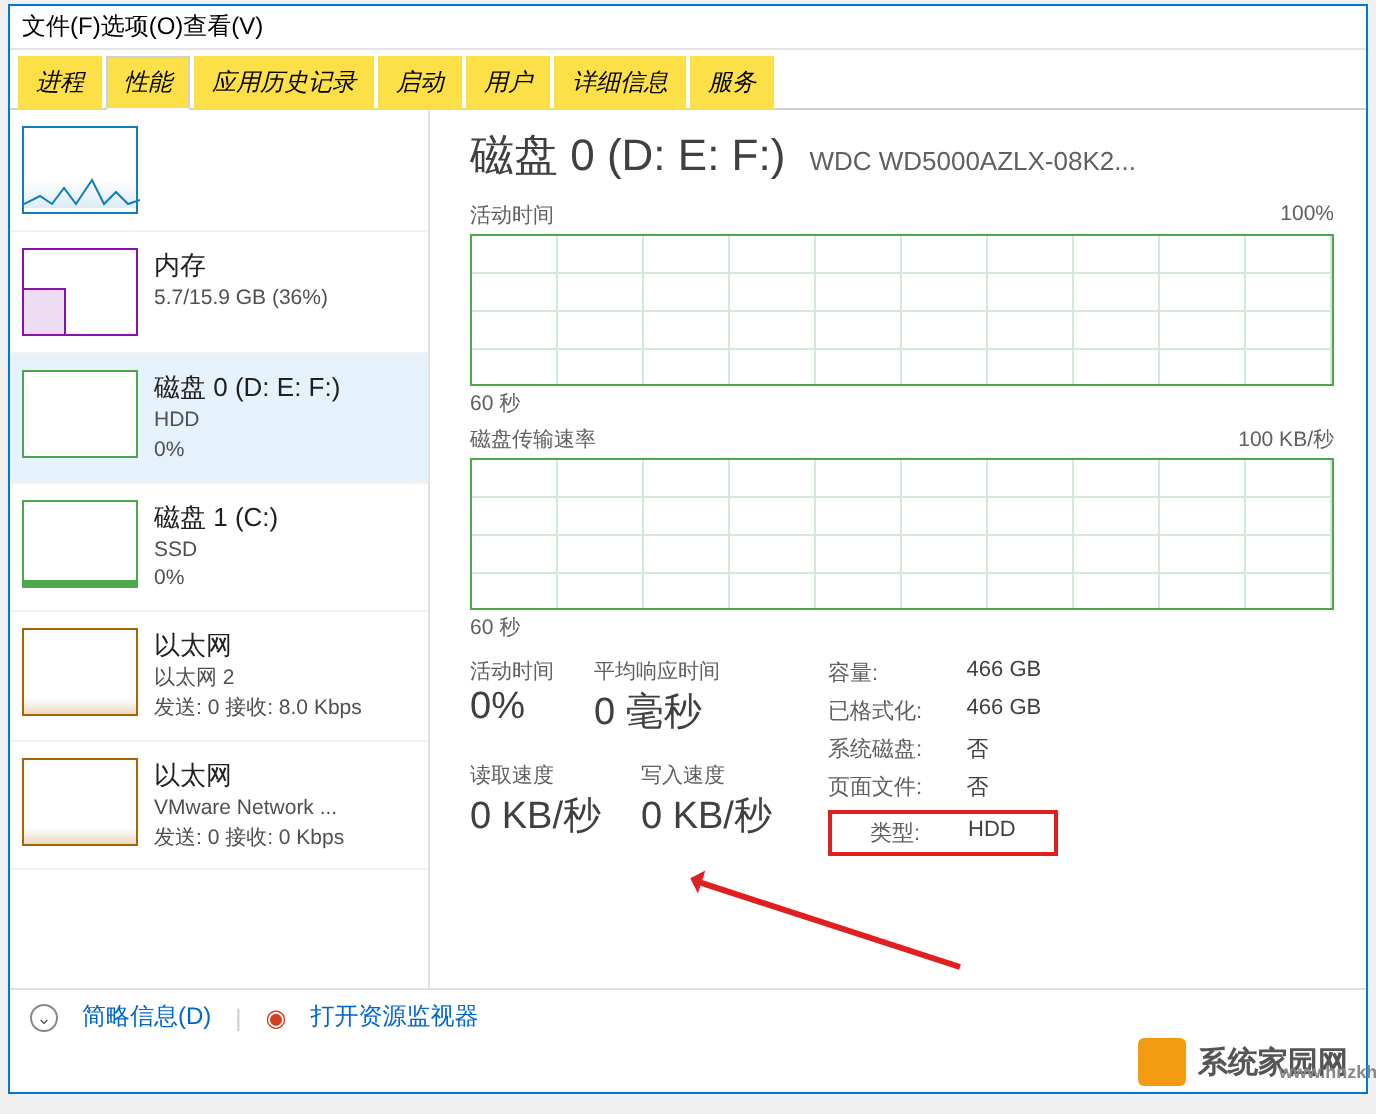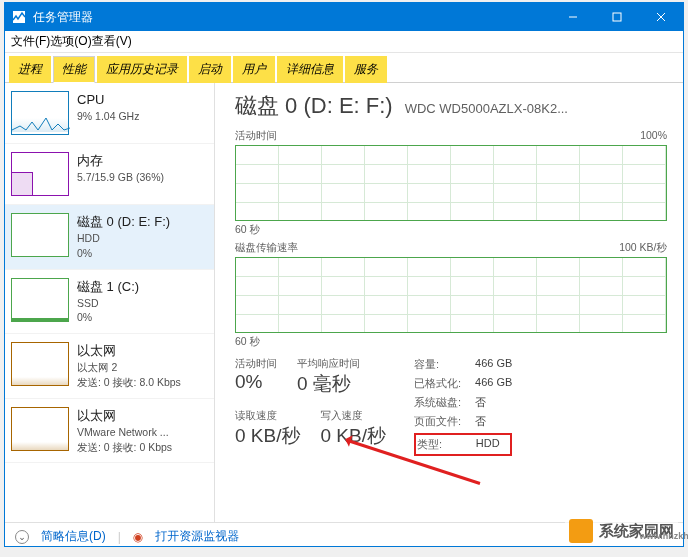--- a/index.html
+++ b/index.html
@@ -41,63 +41,36 @@
 .chart-label-row { display: flex; justify-content: space-between; font-size: 10.5px; color: #606060; margin-bottom: 2px; }
 .chart { border: 1px solid #4ca64c; height: 76px; position: relative; background: repeating-linear-gradient(to right, transparent 0, transparent 42px, #d6e9d6 42px, #d6e9d6 43px), repeating-linear-gradient(to bottom, transparent 0, transparent 18px, #d6e9d6 18px, #d6e9d6 19px); }
 .chart-bottom { font-size: 10.5px; color: #606060; margin-top: 2px; }
 .stats { display: flex; gap: 28px; margin-top: 8px; }
 .stat-col { display: flex; flex-direction: column; gap: 6px; }
 .stat-label { font-size: 10.5px; color: #606060; }
 .stat-value { font-size: 19px; color: #404040; }
 .stat-pair { display: flex; gap: 20px; }
 .info-col { font-size: 11px; color: #404040; display: grid; grid-template-columns: auto auto; gap: 4px 14px; }
 .info-col .k { color: #606060; }
-.highlight-box { border: 2px solid #e02020; padding: 2px 1px; display: inline-grid; grid-template-columns: auto auto; gap: 4px 24px; }
+.highlight-box { border: 2px solid #e02020; padding: 2px 19px; display: inline-grid; grid-template-columns: auto auto; gap: 4px 24px; }
 .footer { height: 28px; border-top: 1px solid #e0e0e0; display: flex; align-items: center; padding: 0 10px; font-size: 12px; gap: 12px; }
 .footer a { color: #0066cc; text-decoration: none; cursor: pointer; }
 .chev { display:inline-block; width:14px; height:14px; border:1px solid #888; border-radius:50%; line-height:12px; text-align:center; font-size:9px; color:#555;}
 .divider { color: #ccc; }
 .arrow { position: absolute; width: 140px; height: 3px; background: #e02020; transform-origin: right center; right: 208px; bottom: 72px; transform: rotate(18deg); }
 .arrow::before { content:""; position:absolute; left:-8px; top:-5px; border: 6px solid transparent; border-right-color:#e02020; }
 .watermark { position: absolute; right: 10px; bottom: 12px; display: flex; align-items: center; gap: 6px; font-size: 15px; color: #555; background: rgba(255,255,255,0.6); padding: 2px 4px; font-weight: bold;}
 .watermark-icon { width: 24px; height: 24px; background: #f39c12; border-radius: 3px; position: relative; }
 .watermark-small { position: absolute; left: 54%; top: 48%; font-size: 9px; color: #888; }
 .cpu-spark{position:absolute;left:0;right:0;bottom:0;}
 </style>
 </head>
 <body>
 
 <div class="window">
-  <div class="titlebar">
-    <span class="titlebar-icon">
-      <svg width="14" height="14" viewBox="0 0 14 14">
-          <rect x="1" y="1" width="12" height="12" fill="#fff" stroke="#fff" stroke-width="0"></rect>
-          <polyline points="1,10 4,6 6,9 10,3 13,7" stroke="#0078d7" fill="none" stroke-width="1.4"></polyline>
-        </svg>
-    </span>
-    <span class="titlebar-title">任务管理器</span>
-    <div class="titlebar-btns">
-      <div class="titlebar-btn">
-          <svg width="10" height="10">
-            <line x1="1" y1="5" x2="9" y2="5" stroke-width="1"></line>
-          </svg>
-        </div>
-      <div class="titlebar-btn">
-          <svg width="10" height="10">
-            <rect x="1" y="1" width="8" height="8" stroke-width="1"></rect>
-          </svg>
-        </div>
-      <div class="titlebar-btn">
-          <svg width="10" height="10">
-            <line x1="1" y1="1" x2="9" y2="9" stroke-width="1"></line>
-            <line x1="9" y1="1" x2="1" y2="9" stroke-width="1"></line>
-          </svg>
-        </div>
-    </div>
-  </div>
 
   <div class="menubar">
     <span>文件(F)</span>
     <span>选项(O)</span>
     <span>查看(V)</span>
   </div>
 
   <div class="tabs">
     <div class="tab">进程</div>
     <div class="tab active">性能</div>
@@ -108,24 +81,20 @@
     <div class="tab">服务</div>
   </div>
 
   <div class="content">
     <div class="sidebar">
       <div class="side-item">
         <div class="thumb thumb-cpu">
           <svg class="cpu-spark" width="58" height="44" preserveAspectRatio="none">
               <polyline points="0,40 8,36 14,40 20,32 26,40 34,28 40,40 46,34 52,40 58,38" stroke="#117dbb" fill="none" stroke-width="1"></polyline>
             </svg>
-        </div>
-        <div class="side-text">
-          <div class="t1">CPU</div>
-          <div class="t2">9% 1.04 GHz</div>
         </div>
       </div>
       <div class="side-item">
         <div class="thumb thumb-mem"></div>
         <div class="side-text">
           <div class="t1">内存</div>
           <div class="t2">5.7/15.9 GB (36%)</div>
         </div>
       </div>
       <div class="side-item selected">

